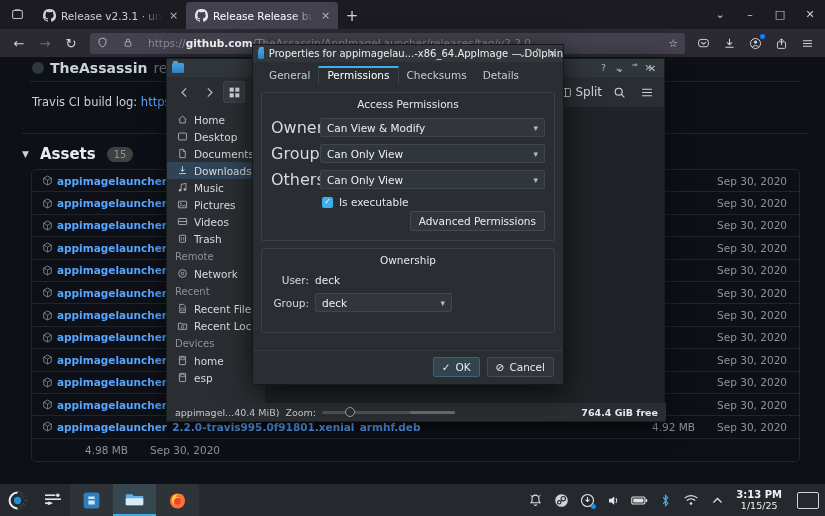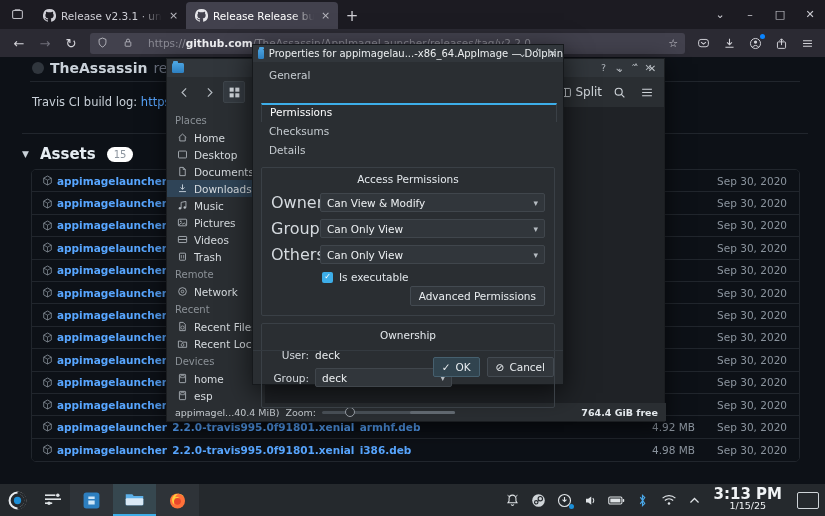--- a/index.html
+++ b/index.html
@@ -79,21 +79,21 @@
   }
   .gh-travis { position: absolute; left: 32px; top: 38px; font-size: 11.5px; color: #c9d1d9; }
   .gh-travis a { color: #58a6ff; text-decoration: none; }
   .gh-divider { position: absolute; left: 22px; top: 76px; width: 786px; height: 1px; background: #21262d; }
   .assets-head {
     position: absolute; left: 22px; top: 88px; display: flex; align-items: center; gap: 11px;
   }
   .assets-caret { color: #c9d1d9; font-size: 9px; }
   .assets-title { font-size: 15px; font-weight: 700; color: #e6edf3; }
   .assets-count {
-    background: #ffffff; color: #8b949e; border-radius: 9px; padding: 1px 7px;
+    background: #404040; color: #8b949e; border-radius: 9px; padding: 1px 7px;
     font-size: 10px; line-height: 13px;
   }
   .asset-table {
     position: absolute; left: 31px; top: 112px; width: 769px;
     border: 1px solid #21262d; border-radius: 5px; overflow: hidden;
   }
   .asset-row {
     height: 22.4px; display: flex; align-items: center;
     border-bottom: 1px solid #21262d; padding: 0 12px 0 10px; background: #0d1117;
   }
@@ -182,30 +182,29 @@
     box-shadow: 0 8px 26px rgba(0,0,0,0.65);
   }
   .prop-titlebar {
     height: 17px; background: #31363b; display: flex; align-items: center;
     padding-left: 5px; gap: 5px; position: relative;
   }
   .prop-title-text { font-size: 10px; color: #eceff1; white-space: nowrap; }
   .prop-winbtns { position: absolute; right: 3px; display: flex; }
   .prop-winbtns span { width: 15px; text-align: center; color: #c4c9ce; font-size: 10px; }
 
-  .prop-tabs { display: flex; padding: 4px 6px 0 8px; gap: 0; flex-direction: column; }
+  .prop-tabs { display: flex; padding: 4px 6px 0 8px; gap: 0; }
   .prop-tab {
     padding: 3px 8px 4px; font-size: 10.5px; color: #c6ccd1; position: relative;
   }
   .prop-tab.active {
     color: #ffffff; background: #2a2e32;
     border-top: 2px solid #3daee9;
     border-left: 1px solid #3a4046; border-right: 1px solid #3a4046;
     padding-top: 1px;
-    margin-top: 18px;
   }
   .prop-content { padding: 2px 8px 0; }
   .group-box {
     border: 1px solid #3a4046; border-radius: 2px; margin-top: 5px;
     padding: 5px 9px 9px; position: relative;
   }
   .group-title { text-align: center; font-size: 10.5px; color: #e4e9ed; margin-bottom: 8px; }
   .form-row { display: flex; align-items: center; margin-bottom: 7px; }
   .form-label { width: 49px; font-size: 16px; color: #d5dadf; flex: 0 0 49px; text-align: right; }
   .combo {
@@ -249,21 +248,21 @@
     width: 43px; height: 32px; display: flex; align-items: center; justify-content: center;
     background: #2e3338;
   }
   .tb-task.active { background: #36474f; border-bottom: 2px solid #3daee9; }
   .tray { margin-left: auto; display: flex; align-items: center; gap: 0; padding-right: 6px; }
   .tray-ico {
     width: 26px; height: 32px; display:flex; align-items:center; justify-content:center;
     color: #dfe3e6; font-size: 13px; position: relative;
   }
   .clock { text-align: center; line-height: 11px; padding: 0 9px 0 6px; color: #f0f3f5; }
-  .clock .t { font-size: 15px; font-weight: 700; }
+  .clock .t { font-size: 10px; font-weight: 700; }
   .clock .d { font-size: 9.5px; }
   .tb-showdesk {
     width: 22px; height: 17px; border: 1.5px solid #cfd4d8; border-radius: 2px; margin-left: 6px;
   }
 </style>
 </head>
 <body>
 
 <div id="root">
 
@@ -505,27 +504,20 @@
             <svg class="box-ico" viewBox="0 0 16 16" width="11" height="11">
               <path d="M8 1.5l5.5 3v7L8 14.5l-5.5-3v-7z" fill="none" stroke="#8b949e" stroke-width="1.2"></path>
               <path d="M2.5 4.5L8 7.5l5.5-3M8 7.5v7" fill="none" stroke="#8b949e" stroke-width="1"></path>
             </svg>
             <span>appimagelauncher_2.2.0-travis995.0f91801.xenial_armhf.deb</span>
           </span>
         <span class="asset-size">4.92 MB</span>
         <span class="asset-date">Sep 30, 2020</span>
       </div>
       <div class="asset-row">
-        <span class="asset-name">
-            <svg class="box-ico" viewBox="0 0 16 16" width="11" height="11">
-              <path d="M8 1.5l5.5 3v7L8 14.5l-5.5-3v-7z" fill="none" stroke="#8b949e" stroke-width="1.2"></path>
-              <path d="M2.5 4.5L8 7.5l5.5-3M8 7.5v7" fill="none" stroke="#8b949e" stroke-width="1"></path>
-            </svg>
-            <span>appimagelauncher_2.2.0-travis995.0f91801.xenial_i386.deb</span>
-          </span>
         <span class="asset-size">4.98 MB</span>
         <span class="asset-date">Sep 30, 2020</span>
       </div>
     </div>
   </div>
 
   <div class="dolphin">
     <div class="dolphin-titlebar">
       <div class="dolphin-title-left">
         <span class="folder-ico"></span>
@@ -590,21 +582,20 @@
           <svg width="14" height="13" viewBox="0 0 16 16">
               <path d="M2 4h12M2 8h12M2 12h12" stroke="#cfd4d9" stroke-width="1.5"></path>
             </svg>
         </div>
       </div>
     </div>
 
     <div class="dolphin-body">
       <div class="places">
 
-        <div class="places-head">Places</div>
         <div class="place-item">
           <span class="pi">
               <svg width="11" height="11" viewBox="0 0 16 16">
                 <path d="M2.5 8L8 3l5.5 5M4 7.5v5.5h8V7.5" fill="none" stroke="#b6bcc2" stroke-width="1.2"></path>
               </svg>
             </span>
           <span class="place-label">Home</span>
         </div>
         <div class="place-item">
           <span class="pi">

